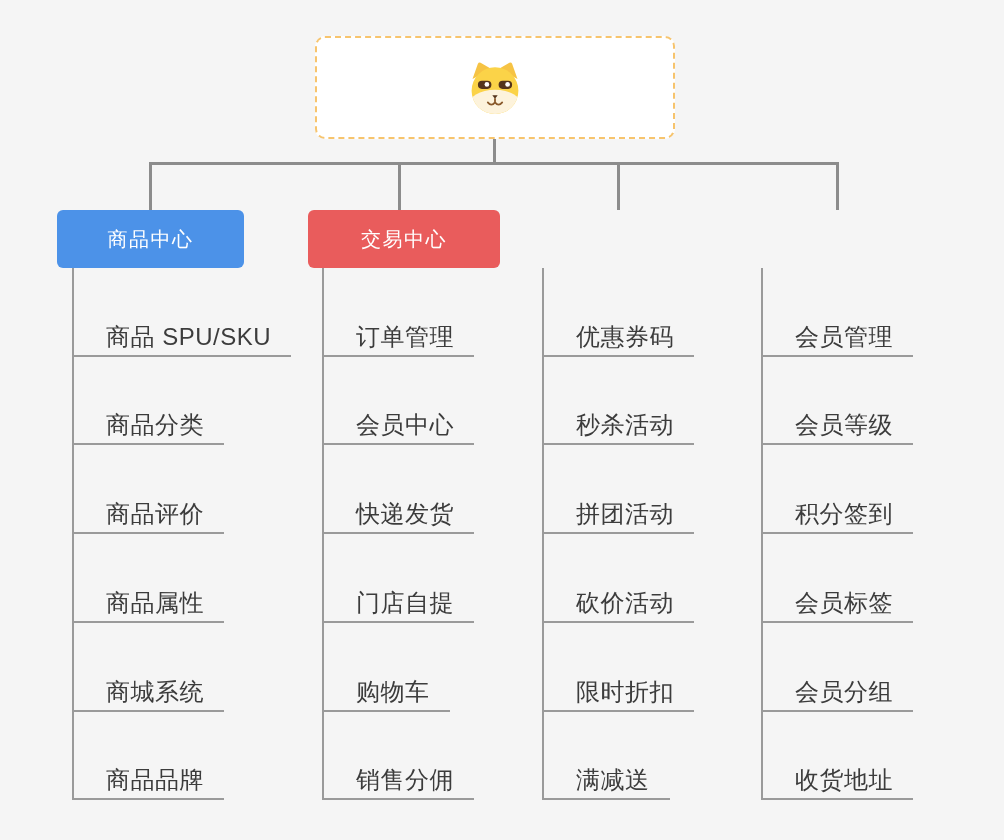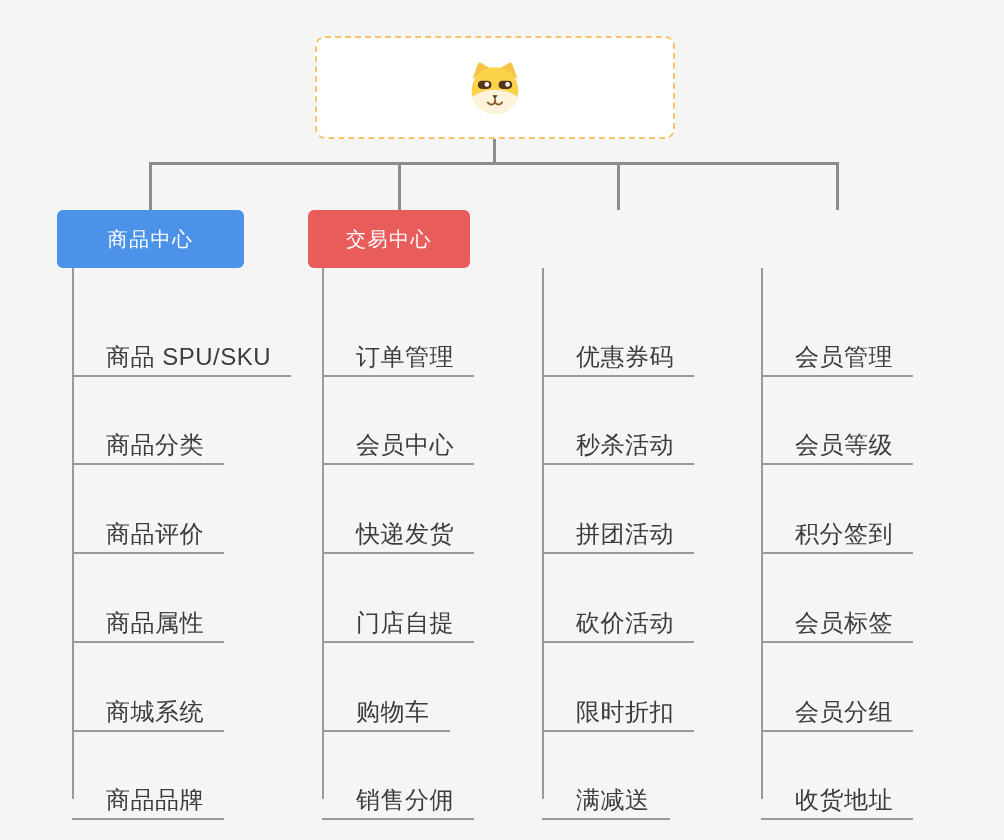--- a/index.html
+++ b/index.html
@@ -44,40 +44,39 @@
   .branch-box{
     position:absolute;top:210px;height:58px;
     border-radius:6px;
     display:flex;align-items:center;justify-content:center;
     color:#ffffff;
     font-size:20px;letter-spacing:1.5px;
     white-space:nowrap;
     cursor:pointer;
   }
   .bb-1{left:57px; width:187px;}
-  .bb-2{left:308px;width:162px;}
+  .bb-2{left:308px;width:192px;}
   .bb-3{left:527px;width:186px;}
   .bb-4{left:746px;width:186px;}
   
   .col{position:absolute;top:268px;width:2px;}
   .col-1{left:72px;}
   .col-2{left:322px;}
   .col-3{left:542px;}
   .col-4{left:761px;}
   .spine{position:absolute;left:0;top:0;width:2px;height:531px;background:#9a9a9a;}
   .leaf{
     position:absolute;left:0;
     height:36px;line-height:36px;
     padding:0 20px 0 34px;
     border-bottom:2px solid #9a9a9a;
     font-size:24px;letter-spacing:0.5px;
     color:#3c3c3c;
     white-space:nowrap;
     cursor:pointer;
-    margin-top:20px;
   }
   .r0{top:51px;}  .r1{top:139px;} .r2{top:228px;}
   .r3{top:317px;} .r4{top:406px;} .r5{top:494px;}
 </style>
 </head>
 <body>
 
 <div class="canvas">
 
   <div class="root-node" style="border-color: rgb(247, 196, 109);">

